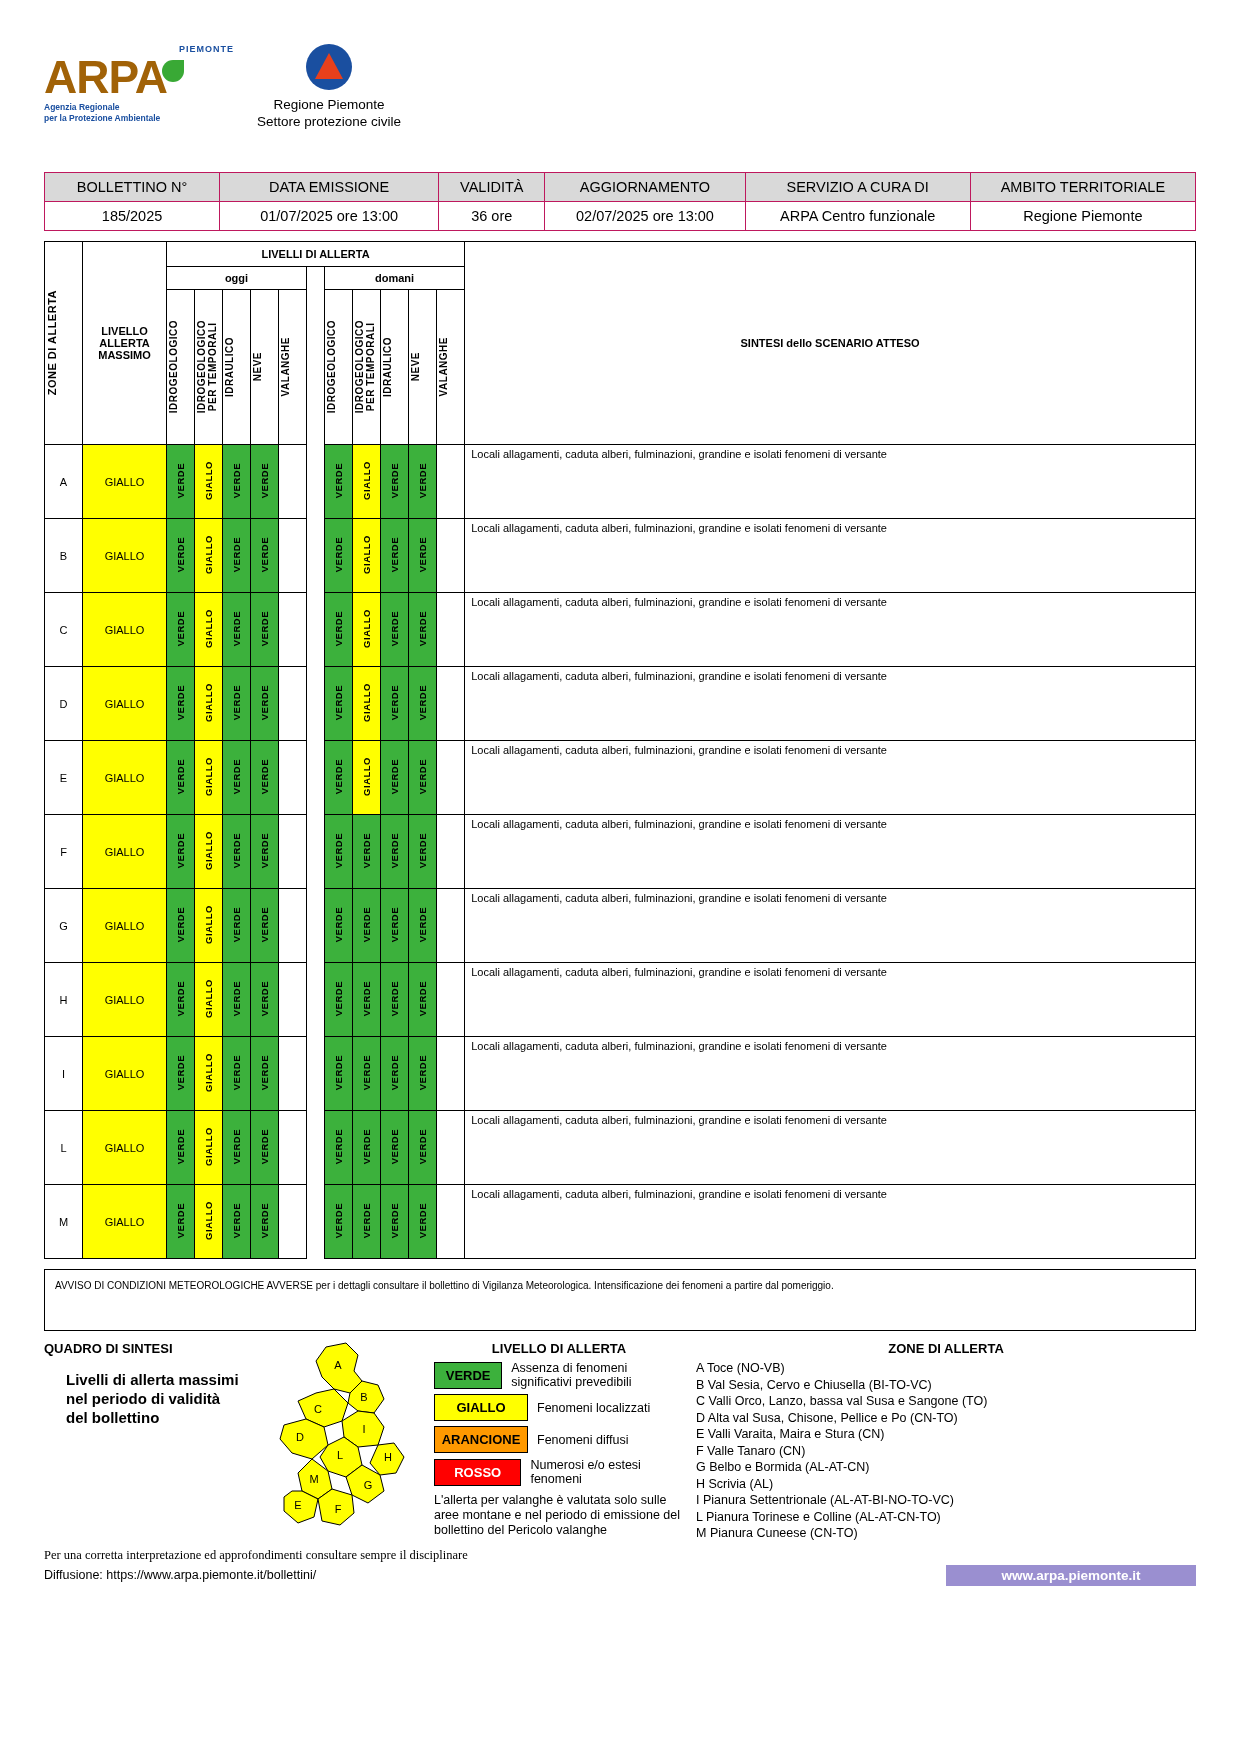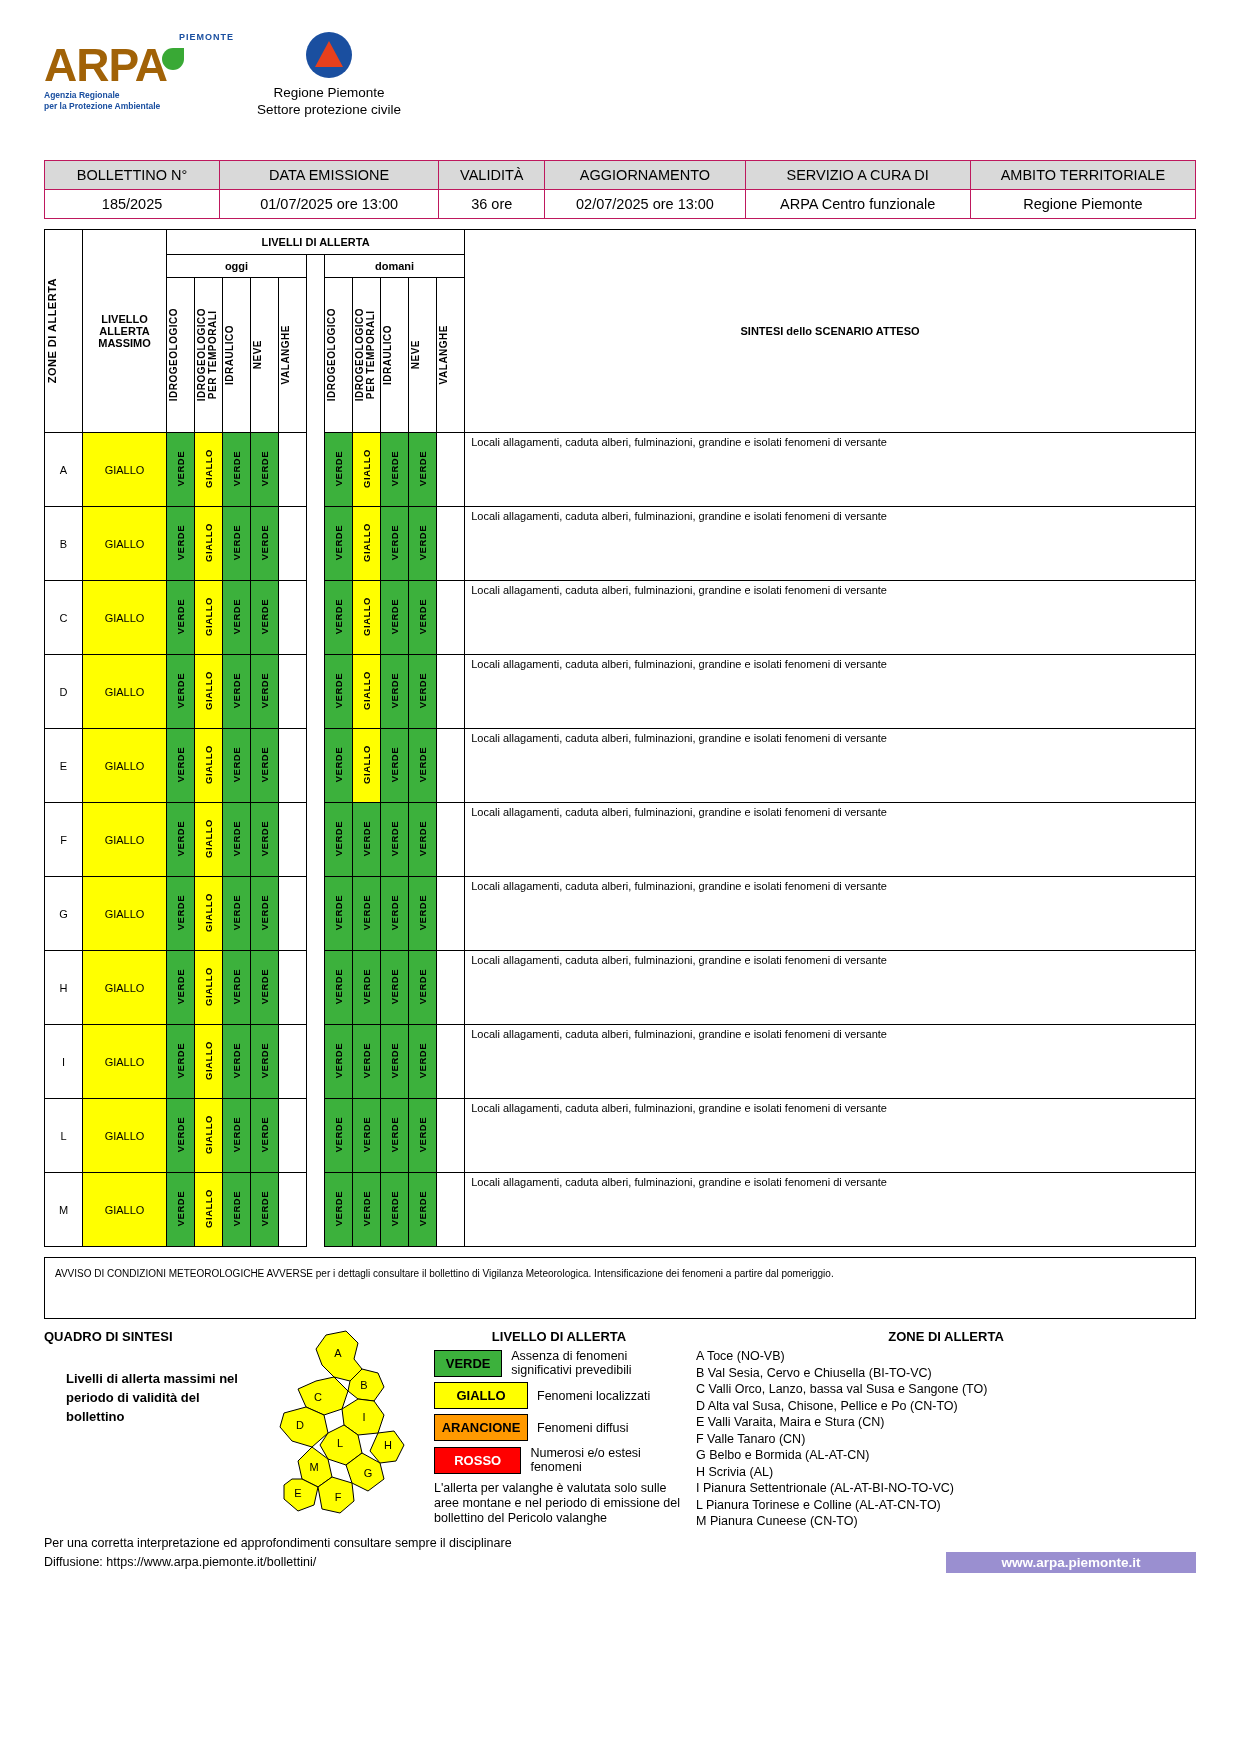--- a/index.html
+++ b/index.html
@@ -7,21 +7,21 @@
     width:1240px;height:1755px;
     background:#ffffff;
     font-family:"Liberation Sans", sans-serif;
     color:#000;
     position:relative;
     overflow:hidden;
   }
   .page{position:relative;width:1240px;height:1755px;box-sizing:border-box;padding:0 44px;}
 
   
-  .header{display:flex;align-items:flex-start;height:120px;padding-top:32px;}
+  .header{display:flex;align-items:flex-start;height:120px;padding-top:44px;}
   .logo-arpa{width:190px;flex:0 0 190px;position:relative;}
   .arpa-word{
     font-family:"Liberation Sans", sans-serif;
     font-weight:bold;font-size:46px;color:#a16207;letter-spacing:-1px;
     line-height:46px;
   }
   .arpa-piemonte{font-size:9px;font-weight:bold;color:#1a4fa0;text-align:right;letter-spacing:1px;}
   .arpa-sub{font-size:8.5px;color:#1a4fa0;font-weight:bold;line-height:11px;margin-top:2px;}
   .arpa-sub2{font-size:8.5px;color:#1a4fa0;font-weight:bold;line-height:11px;}
   .arpa-leaf{position:absolute;left:118px;top:16px;width:22px;height:22px;background:#39a935;border-radius:50% 0 50% 50%;}
@@ -94,37 +94,37 @@
   
   .avviso{
     width:100%;border:1px solid #000;margin-top:10px;box-sizing:border-box;
     height:62px;padding:8px 10px;font-size:10px;line-height:15px;
   }
 
   
   .bottom{display:flex;margin-top:10px;}
   .quadro{width:200px;flex:0 0 200px;}
   .quadro-title{font-weight:bold;font-size:13px;}
-  .quadro-text{font-weight:bold;font-size:13px;line-height:19px;margin-top:25px;margin-left:22px;}
+  .quadro-text{font-weight:bold;font-size:15px;line-height:19px;margin-top:14px;margin-left:22px;}
   .map-col{width:190px;flex:0 0 190px;position:relative;height:200px;}
   .map-svg{position:absolute;left:10px;top:0;}
   .legend-col{width:250px;flex:0 0 250px;}
   .legend-title{font-weight:bold;font-size:13px;text-align:center;}
   .legend-row{display:flex;align-items:center;margin-top:5px;}
   .legend-box{
     width:92px;height:25px;border:1px solid #000;display:flex;align-items:center;justify-content:center;
     font-size:13px;font-weight:bold;
   }
   .legend-desc{font-size:12.5px;margin-left:9px;line-height:14px;}
   .legend-note{font-size:12.5px;line-height:15px;margin-top:7px;}
   .zones-col{flex:1;padding-left:12px;}
   .zones-title{font-weight:bold;font-size:13px;text-align:center;}
   .zones-list{font-size:12.5px;line-height:16.5px;margin-top:4px;}
 
-  .footer-note{font-size:12.5px;margin-top:6px;}
+  .footer-note{font-size:12.5px;margin-top:6px;font-family:Liberation Serif, serif;}
   .footer-bar{display:flex;align-items:center;margin-top:2px;}
   .footer-left{font-size:12.5px;flex:1;}
   .footer-right{
     background:#9a8fd0;color:#fff;font-weight:bold;font-size:13.5px;
     padding:3px 0;width:250px;text-align:center;
   }
 </style>
 </head>
 <body>
 

